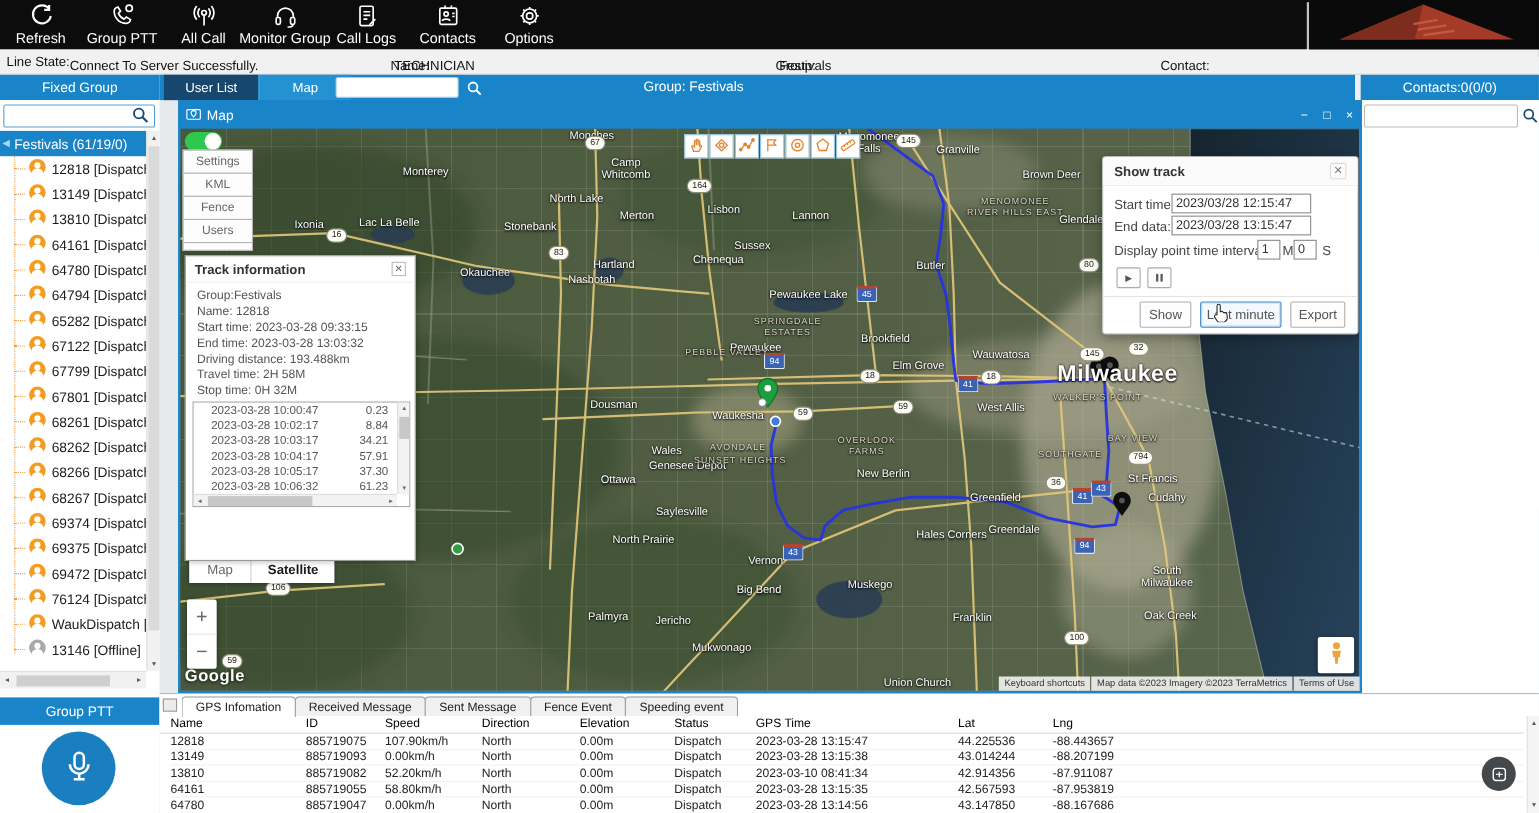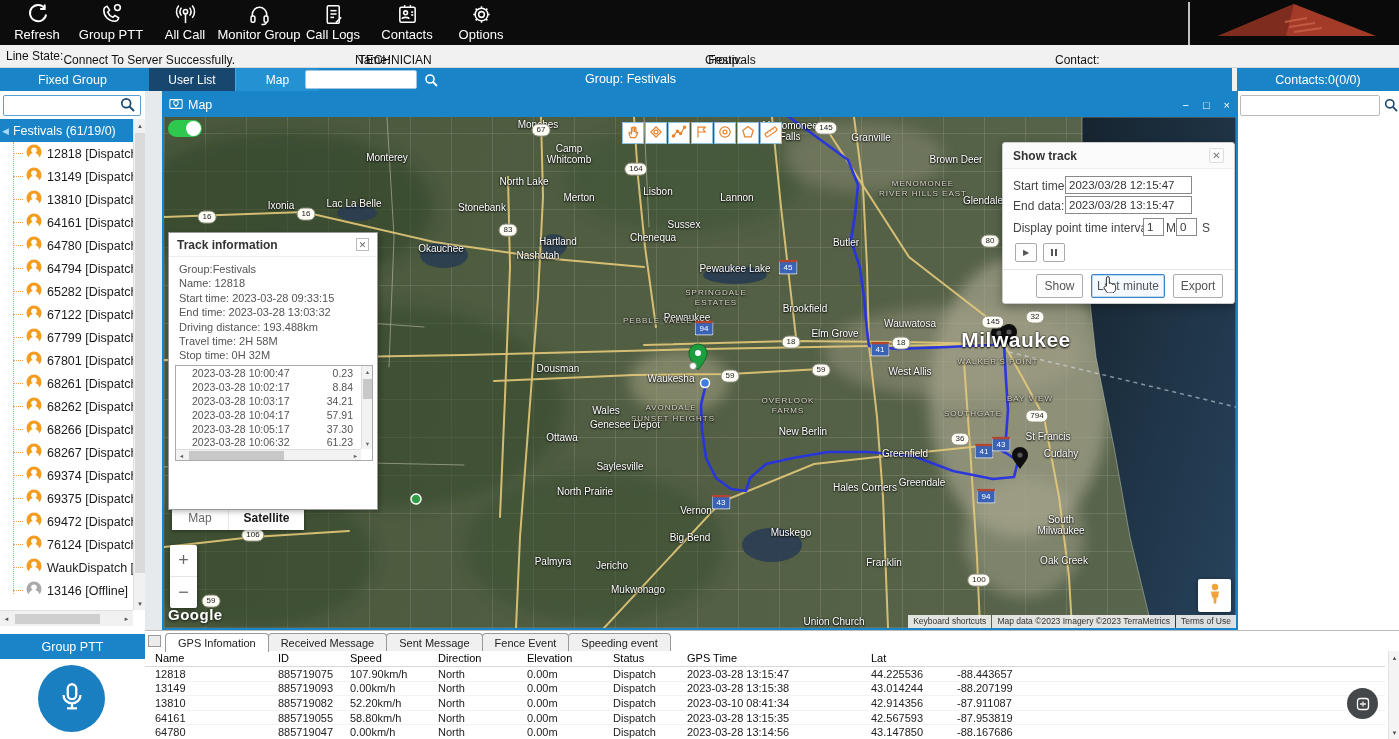--- a/index.html
+++ b/index.html
@@ -594,21 +594,21 @@
         <span class="mlbl" style="left: 897px; top: 413px;">Milwaukee</span>
         <span class="mlbl" style="left: 461px; top: 307px;">Genesee Depot</span>
         <span class="mlbl" style="left: 398px; top: 320px;">Ottawa</span>
         <span class="mlbl" style="left: 442px; top: 293px;">Wales</span>
         <span class="mlbl" style="left: 456px; top: 349px;">Saylesville</span>
         <span class="mlbl" style="left: 421px; top: 374px;">North Prairie</span>
         <span class="mlbl" style="left: 394px; top: 251px;">Dousman</span>
         <span class="mlbl" style="left: 526px; top: 420px;">Big Bend</span>
         <span class="mlbl" style="left: 627px; top: 415px;">Muskego</span>
         <span class="mlbl" style="left: 532px; top: 393px;">Vernon</span>
-        <span class="mlbl" style="left: 474px; top: 472px; text-align: center;">Mukwonago</span>
+        <span class="mlbl" style="left: 492px; top: 472px; text-align: center;">Mukwonago</span>
         <span class="mlbl" style="left: 448px; top: 448px;">Jericho</span>
         <span class="mlbl" style="left: 389px; top: 444px;">Palmyra</span>
         <span class="mlbl" style="left: 670px; top: 504px;">Union Church</span>
         <span class="mlbl big" style="left: 852px; top: 223px;">Milwaukee</span>
         <span class="mlbl area" style="left: 552px; top: 175px;">SPRINGDALE</span>
         <span class="mlbl area" style="left: 552px; top: 185px;">ESTATES</span>
         <span class="mlbl area" style="left: 497px; top: 203px;">PEBBLE VALLEY</span>
         <span class="mlbl area" style="left: 507px; top: 290px;">AVONDALE</span>
         <span class="mlbl area" style="left: 509px; top: 301px;">SUNSET HEIGHTS</span>
         <span class="mlbl area" style="left: 624px; top: 283px;">OVERLOOK</span>
@@ -643,20 +643,27 @@
         <span class="shld hwy" style="left: 716px; top: 232px;">41</span>
         <span class="shld hwy" style="left: 820px; top: 334px;">41</span>
         <span class="shld hwy" style="left: 557px; top: 385px;">43</span>
         <span class="shld hwy" style="left: 837px; top: 327px;">43</span>
         <span class="shld hwy" style="left: 624px; top: 150px;">45</span>
       </div>
 
     <div id="toggle" class="abs" style="z-index:4">
         <div class="knob"></div>
       </div>
+    <div id="side-btns" class="abs" style="z-index:4">
+        <div class="side-btn">Settings</div>
+        <div class="side-btn">KML</div>
+        <div class="side-btn">Fence</div>
+        <div class="side-btn">Users</div>
+        <div class="side-btn" style="height: 8px;"></div>
+      </div>
 
     <div id="mapbar" class="abs" style="z-index:4">
         <div class="mb-btn">
           <span><svg width="16" height="16" viewBox="0 0 20 20" fill="none" stroke="#e8832a" stroke-width="1.5">
               <path d="M7,17 L5,12 c-.5,-1 .8,-2 1.6,-1.2 L8,12 V5.5 c0,-1.4 2,-1.4 2,0 V10 V4.5 c0,-1.4 2,-1.4 2,0 V10 V5.5 c0,-1.3 1.8,-1.3 1.8,0 V11 c1.4,-1.4 2.6,-.4 1.8,1 L13,17 z"></path>
             </svg></span>
         </div>
         <div class="mb-btn">
           <span><svg width="16" height="16" viewBox="0 0 20 20" fill="none" stroke="#e8832a" stroke-width="1.5">
               <rect x="5.5" y="5.5" width="9" height="9" transform="rotate(45 10 10)"></rect>
@@ -831,20 +838,21 @@
     </div>
   <div id="tbl-head" class="bp-grid">
       <span>Name</span>
       <span>ID</span>
       <span>Speed</span>
       <span>Direction</span>
       <span>Elevation</span>
       <span>Status</span>
       <span>GPS Time</span>
       <span>Lat</span>
+      <span>Lng</span>
     </div>
   <div id="tbl-body" class="bp-grid">
       <div class="tbl-row"><span>12818</span><span>885719075</span><span>107.90km/h</span><span>North</span><span>0.00m</span><span>Dispatch</span><span>2023-03-28 13:15:47</span><span>44.225536</span><span>-88.443657</span></div>
       <div class="tbl-row"><span>13149</span><span>885719093</span><span>0.00km/h</span><span>North</span><span>0.00m</span><span>Dispatch</span><span>2023-03-28 13:15:38</span><span>43.014244</span><span>-88.207199</span></div>
       <div class="tbl-row"><span>13810</span><span>885719082</span><span>52.20km/h</span><span>North</span><span>0.00m</span><span>Dispatch</span><span>2023-03-10 08:41:34</span><span>42.914356</span><span>-87.911087</span></div>
       <div class="tbl-row"><span>64161</span><span>885719055</span><span>58.80km/h</span><span>North</span><span>0.00m</span><span>Dispatch</span><span>2023-03-28 13:15:35</span><span>42.567593</span><span>-87.953819</span></div>
       <div class="tbl-row"><span>64780</span><span>885719047</span><span>0.00km/h</span><span>North</span><span>0.00m</span><span>Dispatch</span><span>2023-03-28 13:14:56</span><span>43.147850</span><span>-88.167686</span></div>
     </div>
 </div>
 <div id="bp-vscroll" class="abs" actable="true">

